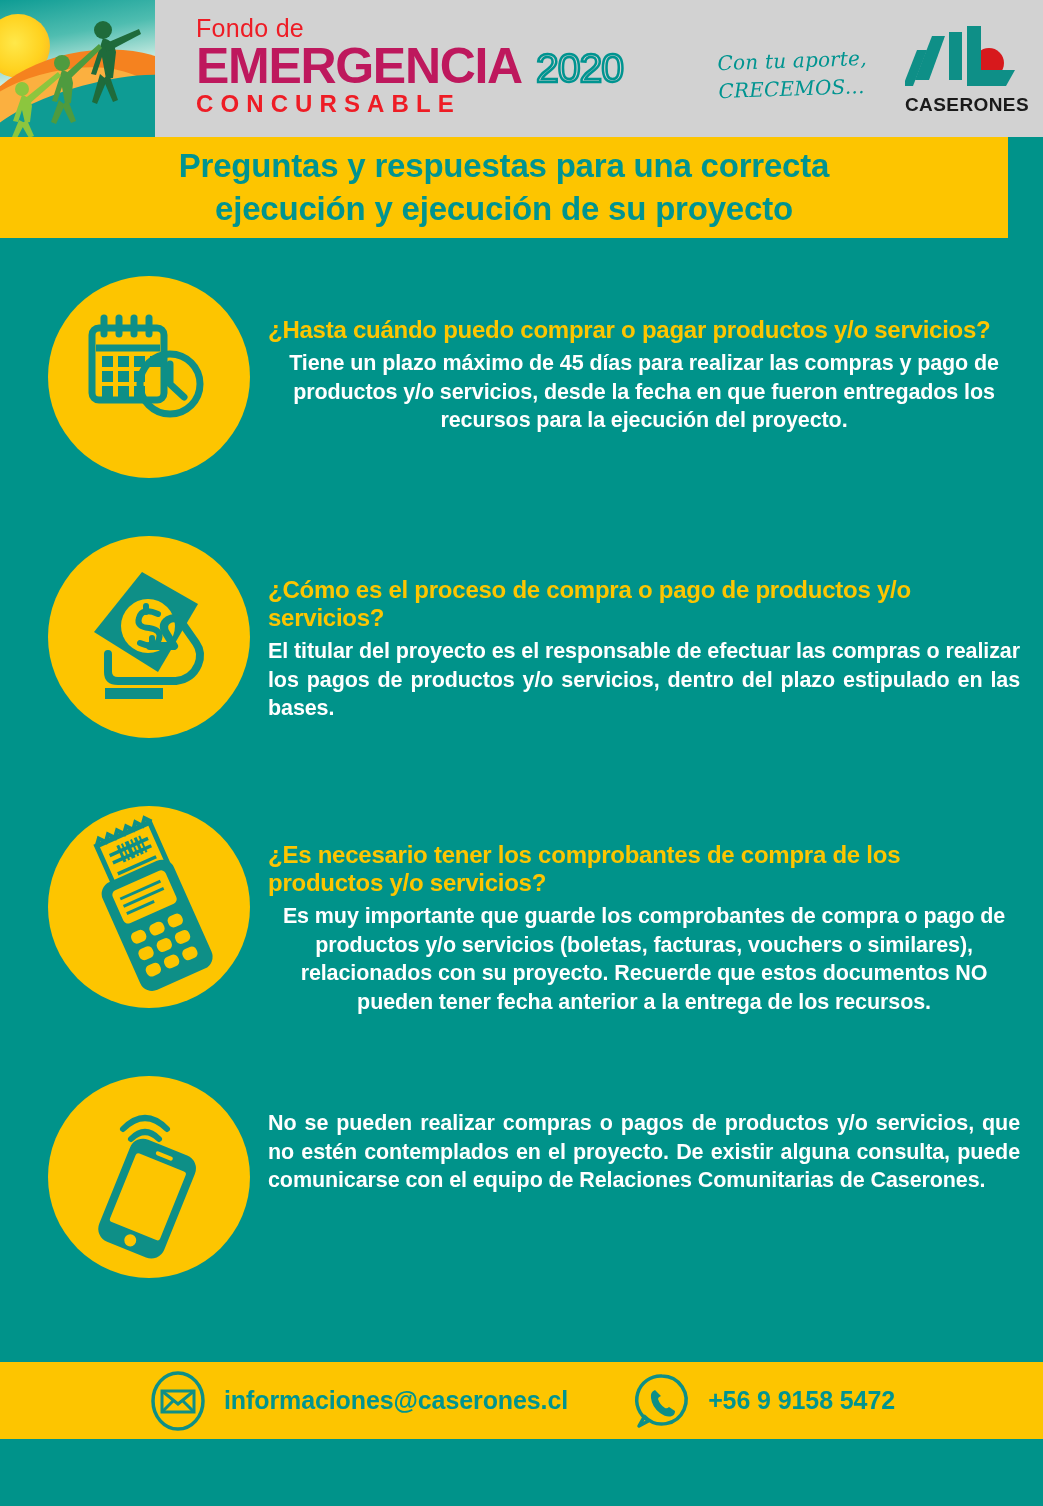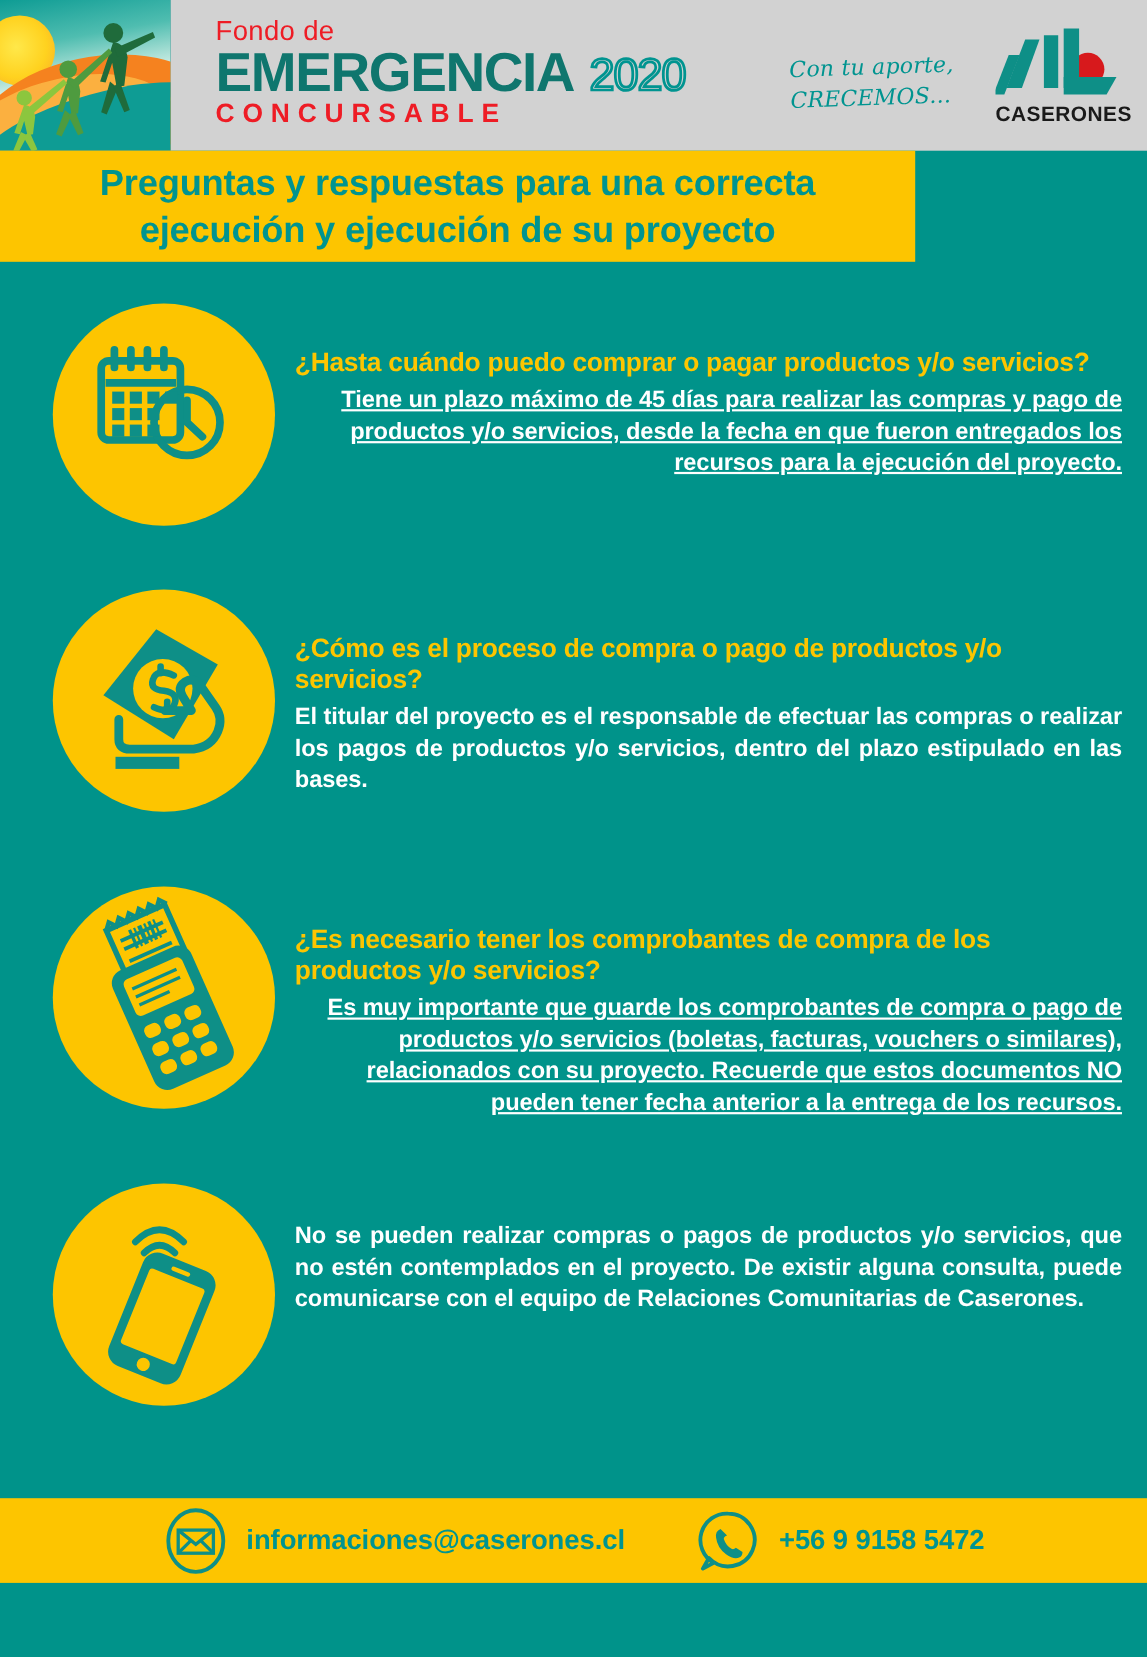--- a/index.html
+++ b/index.html
@@ -48,21 +48,21 @@
   .header-brand {
     position:absolute; left:196px; top:16px; width:520px; height:108px;
   }
   .brand-fondo {
     font-size:25px; font-weight:400; color:#EE1C25; letter-spacing:0.3px;
     line-height:1; margin-bottom:2px;
   }
   .brand-row { display:flex; align-items:flex-start; gap:14px; }
   .brand-left { }
   .brand-emerg {
-    font-size:50px; font-weight:bold; color:#0f766e; letter-spacing:-1.3px;
+    font-size:50px; font-weight:bold; color:#be185d; letter-spacing:-1.3px;
     line-height:0.94; font-stretch:condensed;
   }
   .brand-conc {
     font-size:24px; font-weight:bold; color:#EE1C25; letter-spacing:7.1px;
     line-height:1.05; margin-top:1px;
   }
   .brand-year {
     font-size:41px; font-weight:400; color:#009490; line-height:0.95;
     letter-spacing:-1px; margin-top:6px;
     -webkit-text-stroke:2.5px #009490; color:transparent;
@@ -76,21 +76,21 @@
   .brand-logo {
     position:absolute; left:905px; top:22px; width:122px; height:96px;text-decoration:underline;
   }
   .logo-name {
     position:absolute; left:0; bottom:2px; width:122px; text-align:center;
     font-size:19px; font-weight:bold; color:#1A1A1A; letter-spacing:0.4px;
   }
 
   
   .title-band {
-    position:absolute; left:0; top:137px; width:832px; height:101px;
+    position:absolute; left:0; top:137px; width:1008px; height:101px;
     background:#FDC500; display:flex; align-items:center; justify-content:center;
   }
   .title-band h1 {
     font-size:33px; font-weight:bold; color:#009490; text-align:center;
     line-height:1.28; letter-spacing:-0.2px; max-width:840px;
   }
 
   
   .faq-list { position:absolute; left:0; top:238px; width:1043px; }
   .faq-item { position:absolute; width:1043px; }
@@ -104,21 +104,21 @@
   .faq-icon { position:absolute; left:0; top:0; width:202px; height:202px; }
   .faq-text { position:absolute; left:268px; width:752px; }
   .faq-q {
     font-size:24px; font-weight:bold; color:#FDC500; line-height:1.17;
     letter-spacing:-0.25px; margin-bottom:5px;
   }
   .faq-a {
     font-size:21.5px; font-weight:bold; color:#FFFFFF; line-height:1.33;
     letter-spacing:-0.1px; text-align:justify;
   }
-  .faq-a.nojust { text-align:right;text-decoration:underline; }
+  .faq-a.nojust { text-align:center; }
 
   
   .footer-band {
     position:absolute; left:0; top:1362px; width:1043px; height:77px;
     background:#FDC500; display:flex; align-items:center; justify-content:center;
     gap:0;
   }
   .contact { display:flex; align-items:center; }
   .contact-mail { margin-right:64px; }
   .contact-icon { width:60px; height:60px; flex:0 0 60px; }

